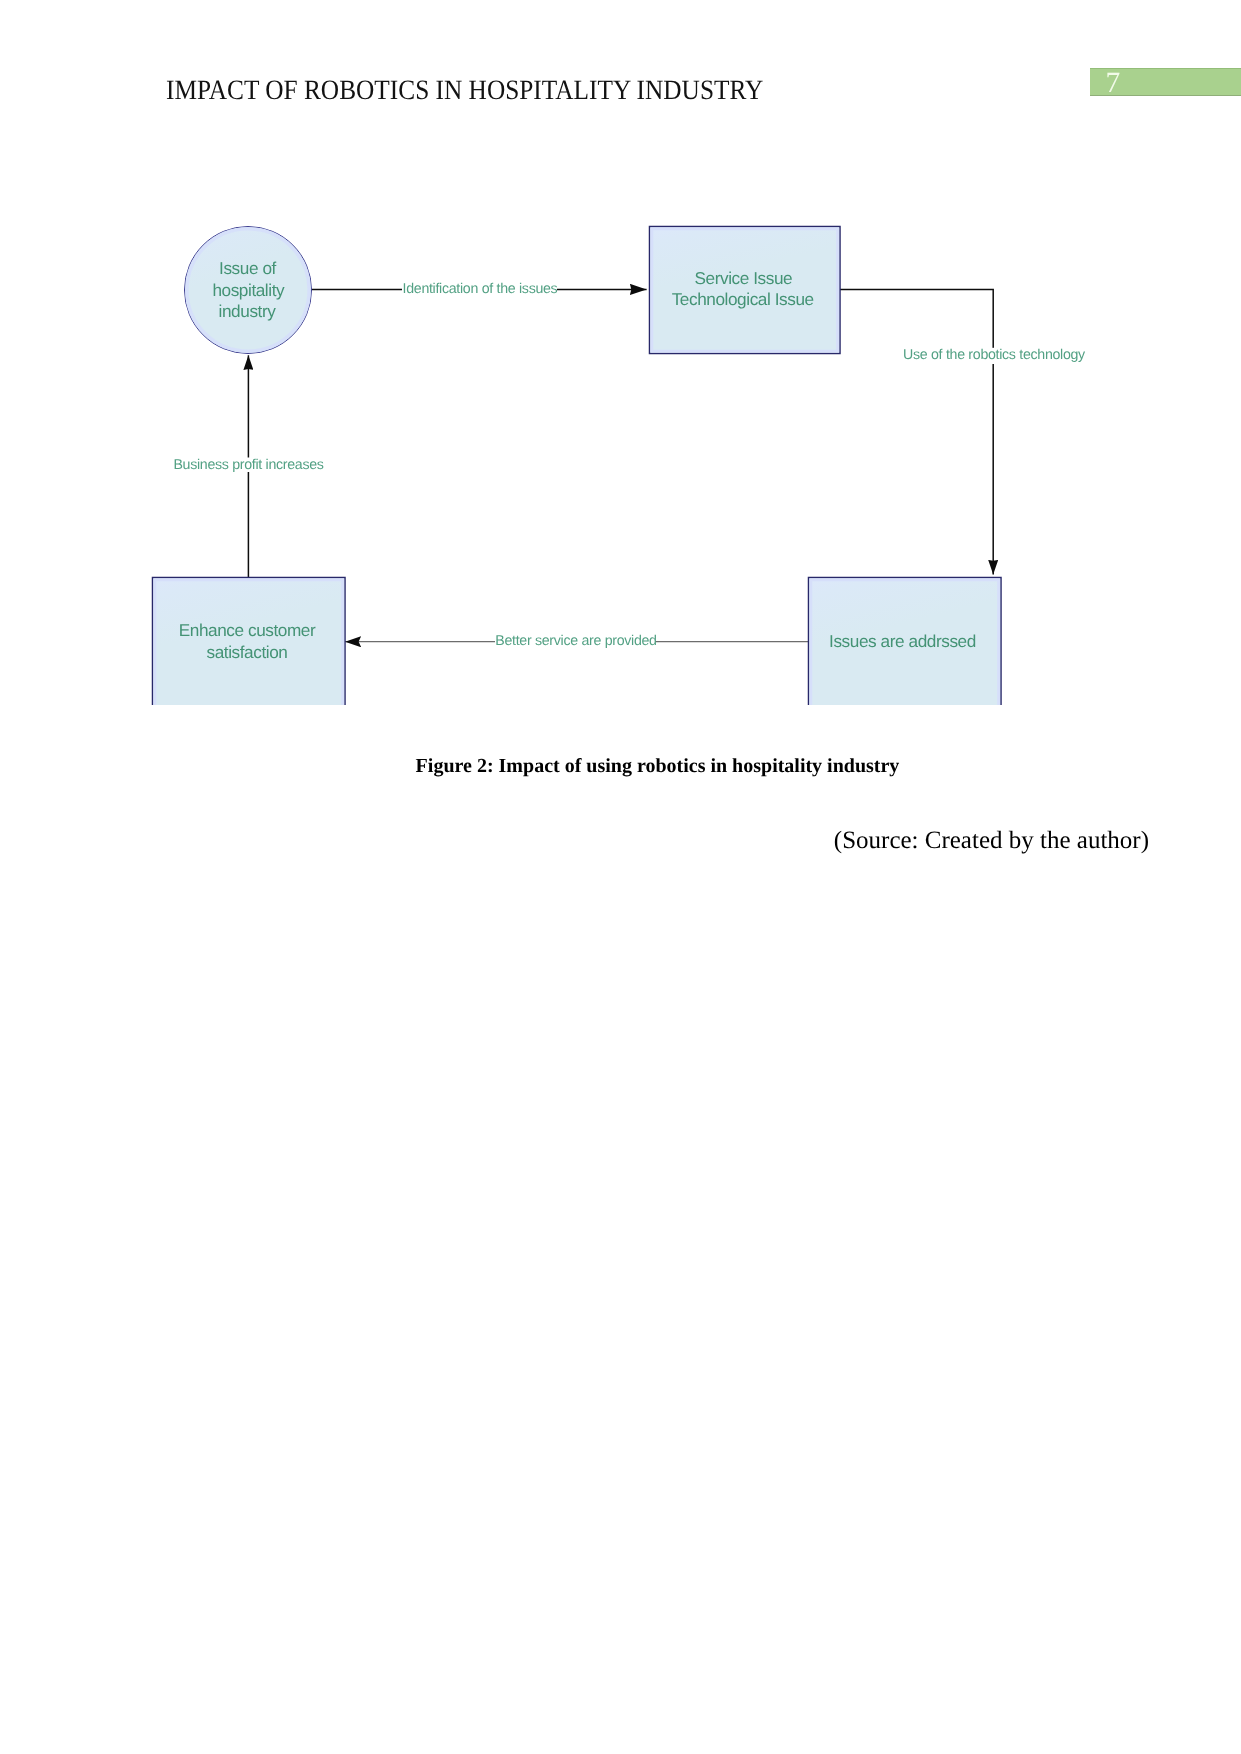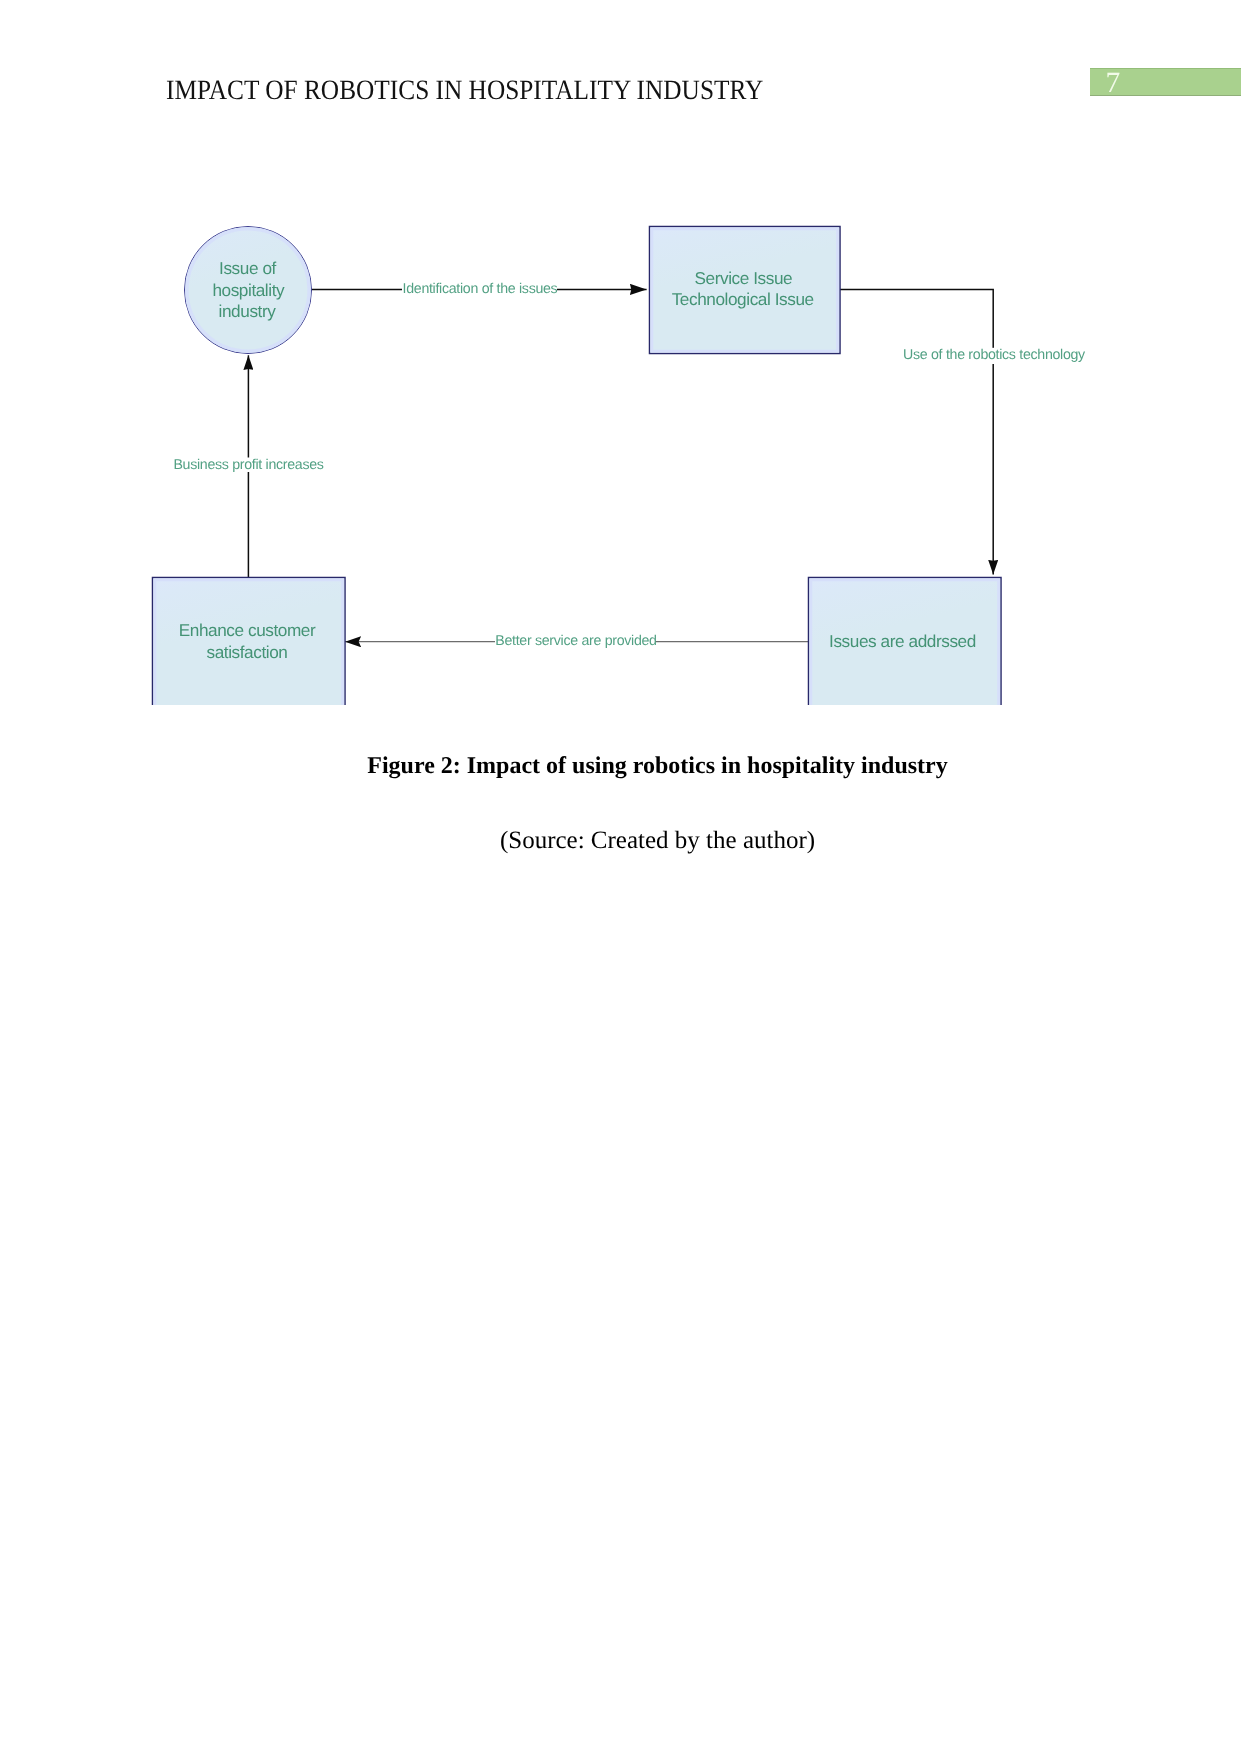--- a/index.html
+++ b/index.html
@@ -14,22 +14,22 @@
   #page-number{position:absolute;left:1105.5px;top:68.5px;height:28px;line-height:28px;font-size:29.5px;color:#f2fbe9;}
 
   
   #diagram-area{position:absolute;left:0;top:0;width:1241px;height:705px;overflow:hidden;padding-left:10px;}
   #diagram-svg{position:absolute;left:0;top:0;}
 
   .node-label{font-family:"Liberation Sans",sans-serif;font-size:17.2px;fill:#449375;letter-spacing:-0.42px;}
   .edge-label{font-family:"Liberation Sans",sans-serif;font-size:14.2px;fill:#53a184;letter-spacing:-0.3px;}
 
   
-  #figure-caption{position:absolute;left:166px;top:751px;width:983px;text-align:center;font-size:24px;line-height:30px;font-weight:bold;color:#000;}
-  #figure-source{position:absolute;left:166px;top:826px;width:983px;text-align:center;font-size:25px;line-height:30px;color:#000;}
+  #figure-caption{position:absolute;left:166px;top:751px;width:983px;text-align:center;font-size:20px;line-height:30px;font-weight:bold;color:#000;}
+  #figure-source{position:absolute;left:166px;top:826px;width:983px;text-align:right;font-size:25px;line-height:30px;color:#000;}
 </style>
 </head>
 <body>
 
 <div class="page">
 
   <div id="header-title">IMPACT OF ROBOTICS IN HOSPITALITY INDUSTRY</div>
   <div id="page-number-box"></div>
   <div id="page-number">7</div>
 

